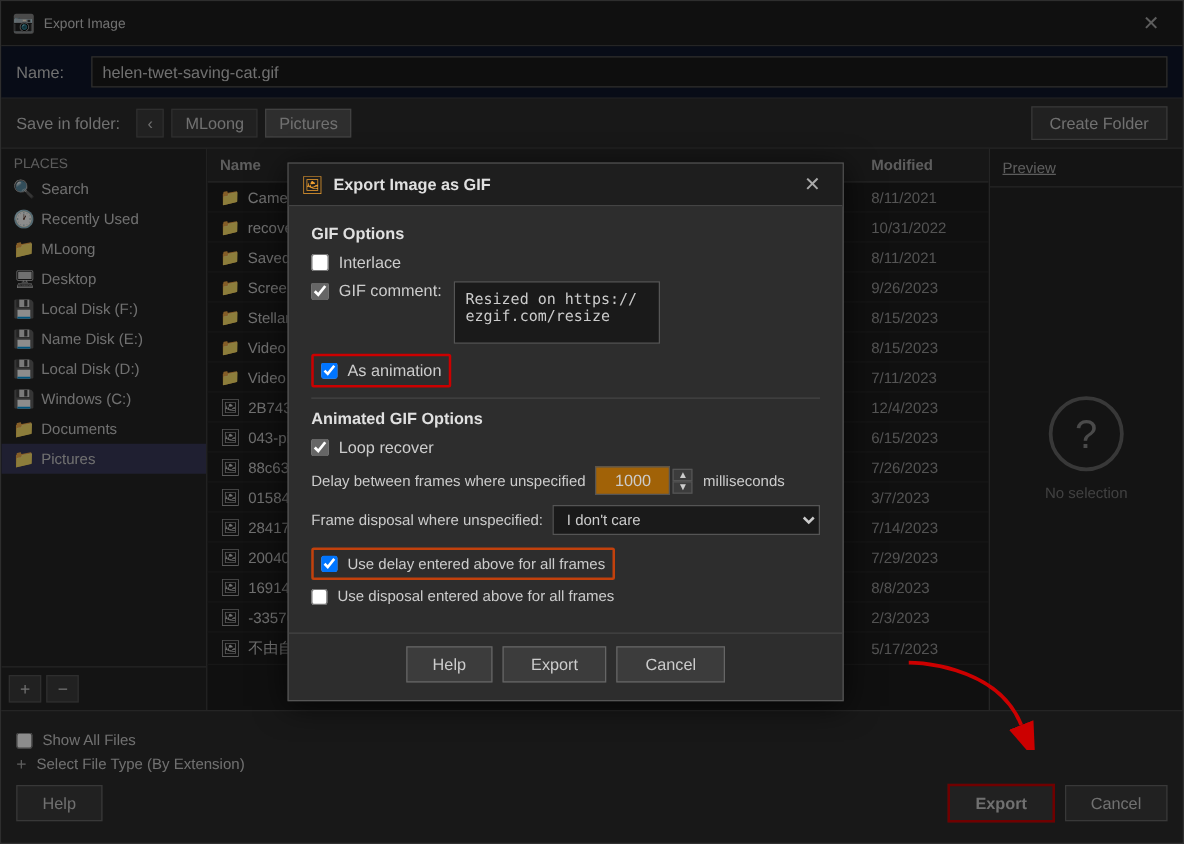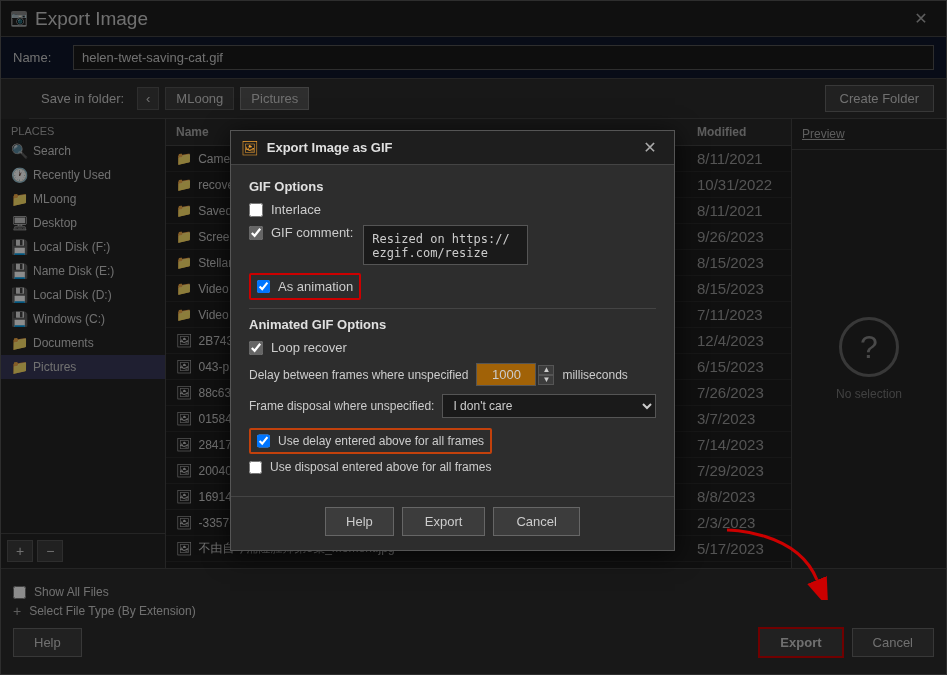--- a/index.html
+++ b/index.html
@@ -37,21 +37,21 @@
     }
     .title-bar-icon {
       width: 16px;
       height: 16px;
       margin-right: 8px;
       background: #888;
       border-radius: 2px;
     }
     .title-bar-text {
       color: #ccc;
-      font-size: 19px;
+      font-size: 11px;
     }
     .title-bar-close {
       margin-left: auto;
       width: 30px;
       height: 30px;
       display: flex;
       align-items: center;
       justify-content: center;
       cursor: pointer;
       color: #aaa;
@@ -80,21 +80,20 @@
 
     
     .folder-row {
       display: flex;
       align-items: center;
       padding: 6px 12px;
       background: #2d2d2d;
       border-bottom: 1px solid #444;
       flex-shrink: 0;
       gap: 6px;
-      margin-left: 28px;
     }
     .folder-label { color: #ccc; min-width: 90px; }
     .nav-btn {
       background: #3c3c3c;
       border: 1px solid #555;
       color: #ccc;
       padding: 3px 8px;
       cursor: pointer;
       font-size: 13px;
     }
@@ -223,21 +222,21 @@
       align-items: center;
       gap: 6px;
       overflow: hidden;
       text-overflow: ellipsis;
       white-space: nowrap;
     }
     .file-row-date {
       width: 100px;
       padding: 2px 6px;
       color: #999;
-      font-size: 15px;
+      font-size: 12px;
       flex-shrink: 0;
     }
     .file-icon { font-size: 13px; flex-shrink: 0; }
 
     
     .preview-panel {
       width: 155px;
       background: #252525;
       border-left: 1px solid #444;
       display: flex;
@@ -400,21 +399,21 @@
       width: 14px;
       height: 14px;
     }
     .gif-comment-input {
       background: #1a1a1a;
       border: 1px solid #555;
       color: #ccc;
       padding: 6px 8px;
       font-size: 12px;
       width: 165px;
-      height: 40px;
+      height: 50px;
       resize: none;
     }
     .as-animation-row {
       display: flex;
       align-items: center;
       gap: 8px;
       margin: 8px 0;
       border: 2px solid #cc0000;
       border-radius: 2px;
       padding: 4px 6px;

